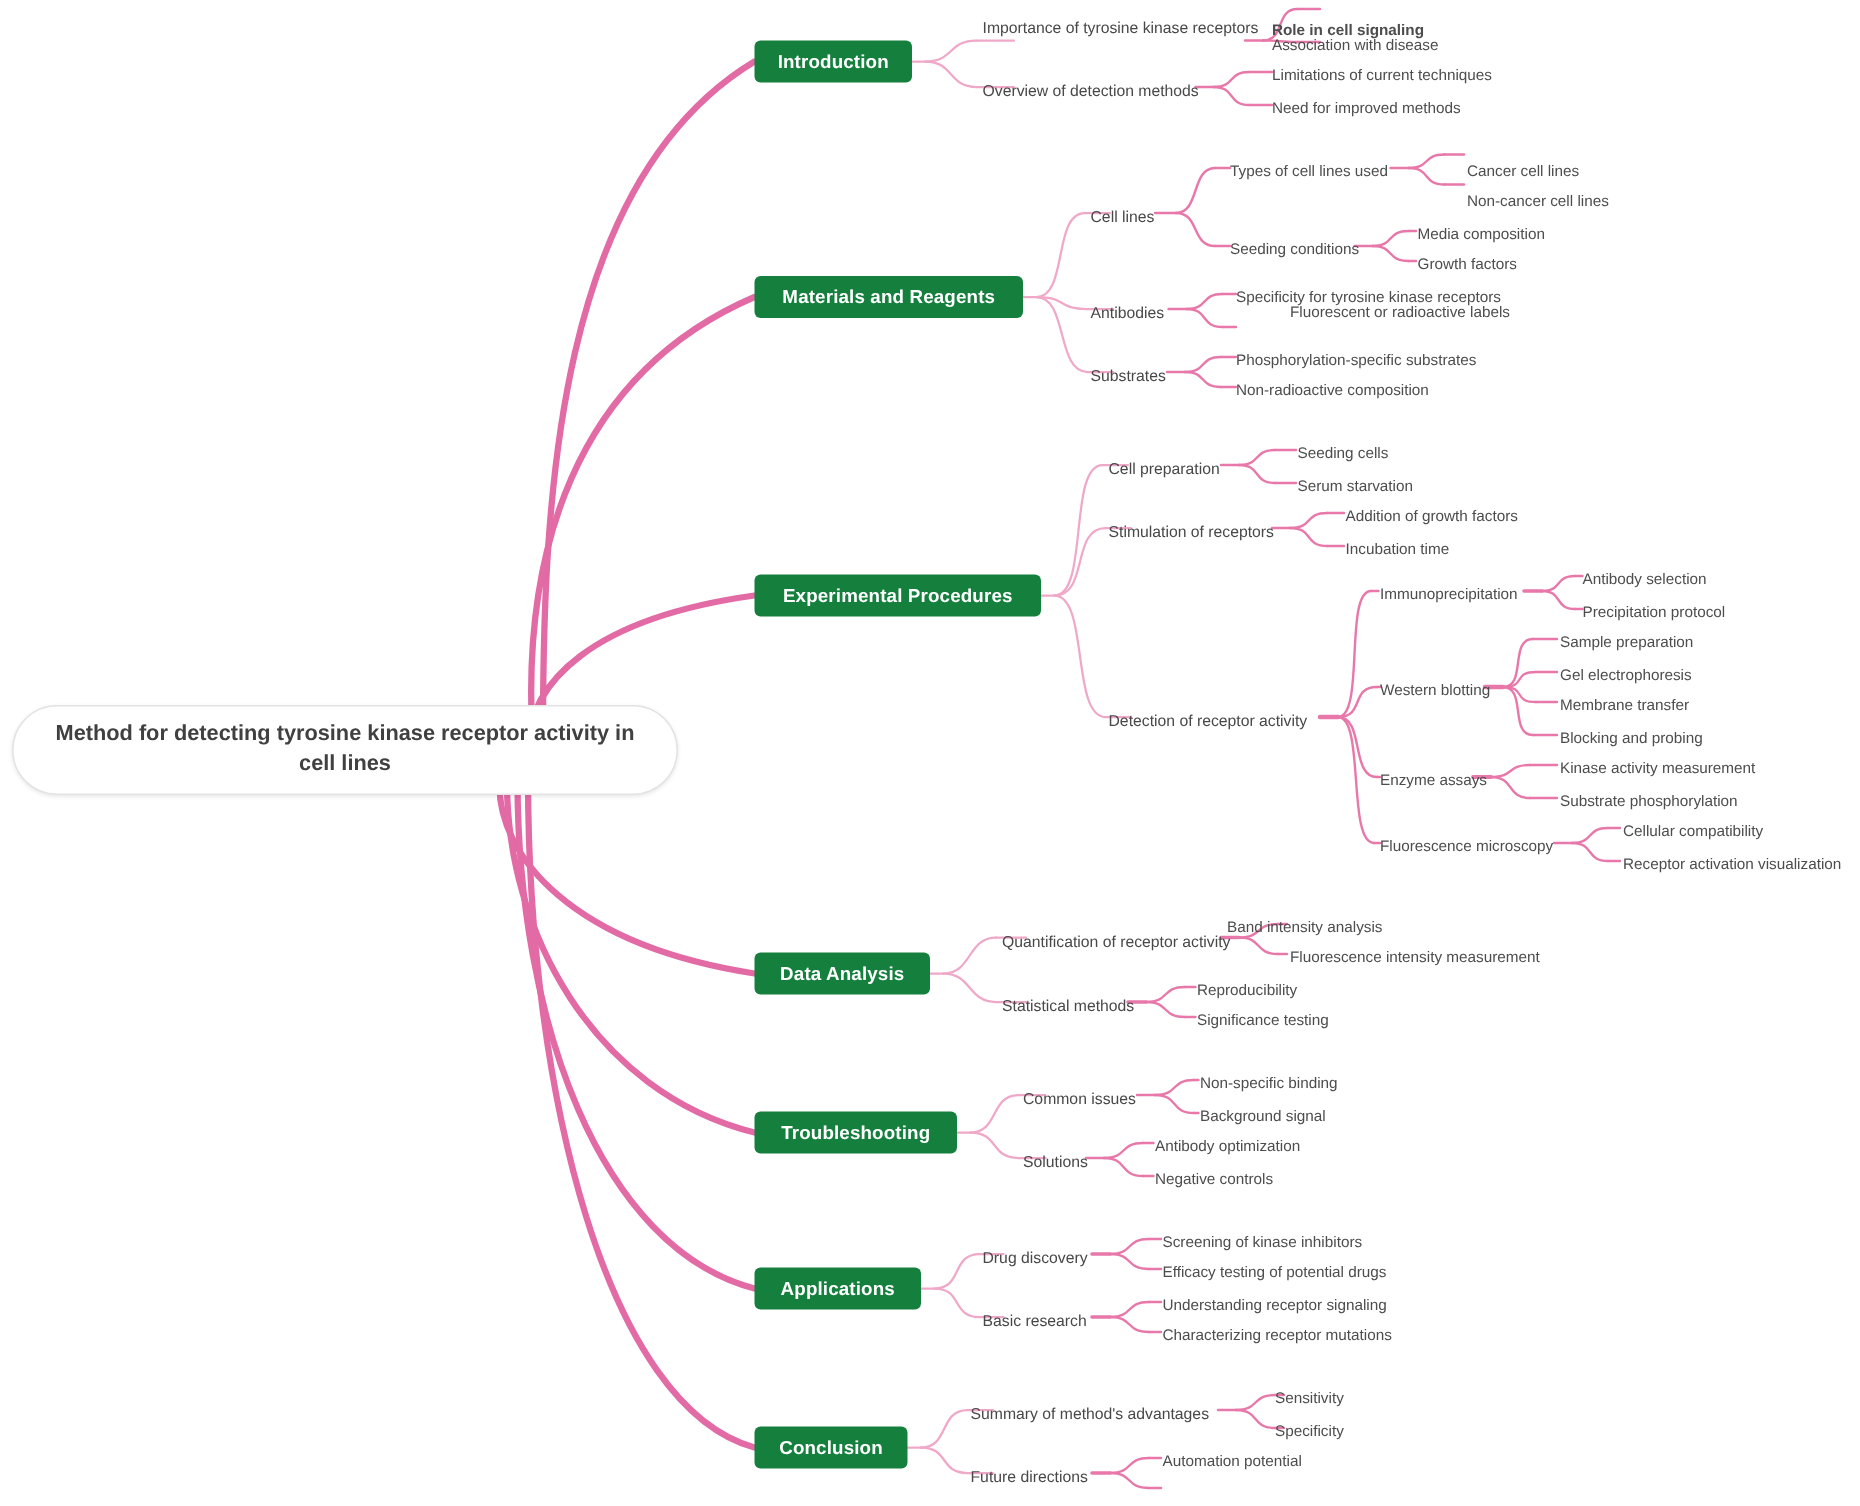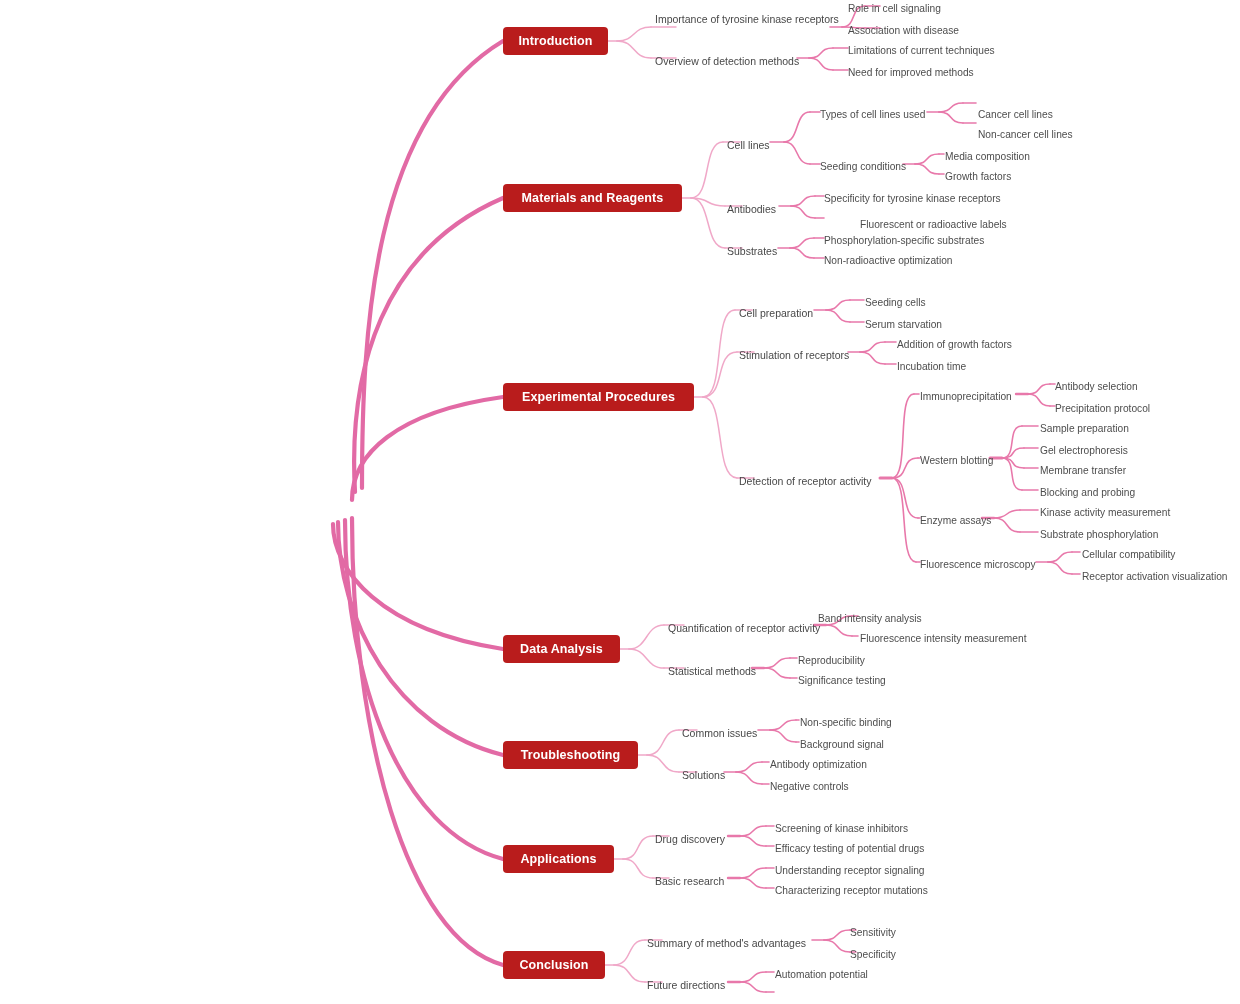--- a/index.html
+++ b/index.html
@@ -17,21 +17,21 @@
     display:flex;align-items:center;justify-content:center;
     text-align:center;z-index:5;
   }
   .root-label{
     font-size:14.5px;font-weight:bold;color:#404040;line-height:1.35;
     padding:0 26px;
   }
 
   
   .l1{
-    height:28px;background:#b91c1c;border-radius:4px;
+    height:28px;background:#15803d;border-radius:4px;
     display:flex;align-items:center;justify-content:center;
     z-index:4;
   }
   .l1 .lbl{
     color:#ffffff;font-size:12.5px;font-weight:bold;white-space:nowrap;
     padding:0 14px;letter-spacing:.1px;
   }
 
   
   .txt{
@@ -247,20 +247,23 @@
         <path d="M963,123 L976,123"></path>
 
       <path d="M903,164 L915,164"></path>
       <path d="M915,164 C930,164 924,154 939,154"></path>
         <path d="M939,154 L944,154"></path>
       <path d="M915,164 C930,164 924,174 939,174"></path>
         <path d="M939,174 L944,174"></path>
     </g>
   </svg>
 
+  <div class="node root">
+    <span class="root-label">Method for detecting tyrosine kinase receptor activity in cell lines</span>
+  </div>
 
   <div class="node l1" style="left: 503px; top: 27px; min-width: 105px; height: 28px;">
     <span class="lbl">Introduction</span>
   </div>
   <div class="node l1" style="left: 503px; top: 383px; min-width: 191px; height: 28px;">
     <span class="lbl">Experimental Procedures</span>
   </div>
   <div class="node l1" style="left: 503px; top: 184px; min-width: 179px; height: 28px;">
     <span class="lbl">Materials and Reagents</span>
   </div>
@@ -287,30 +290,30 @@
       <div class="txt l2" style="left: 739px; top: 350px;">Stimulation of receptors</div>
       <div class="txt l2" style="left: 739px; top: 476px;">Detection of receptor activity</div>
       <div class="txt l2" style="left: 668px; top: 623px;">Quantification of receptor activity</div>
       <div class="txt l2" style="left: 668px; top: 666px;">Statistical methods</div>
       <div class="txt l2" style="left: 682px; top: 728px;">Common issues</div>
       <div class="txt l2" style="left: 682px; top: 770px;">Solutions</div>
       <div class="txt l2" style="left: 655px; top: 834px;">Drug discovery</div>
       <div class="txt l2" style="left: 655px; top: 876px;">Basic research</div>
       <div class="txt l2" style="left: 647px; top: 938px;">Summary of method's advantages</div>
       <div class="txt l2" style="left: 647px; top: 980px;">Future directions</div>
-      <div class="txt l3" style="left: 848px; top: 4px;">Role in cell signaling</div>
+      <div class="txt l3" style="left: 848px; top: 16px; font-weight: bold;">Role in cell signaling</div>
       <div class="txt l3" style="left: 848px; top: 26px;">Association with disease</div>
       <div class="txt l3" style="left: 848px; top: 46px;">Limitations of current techniques</div>
       <div class="txt l3" style="left: 848px; top: 68px;">Need for improved methods</div>
       <div class="txt l3" style="left: 820px; top: 110px;">Types of cell lines used</div>
       <div class="txt l3" style="left: 820px; top: 162px;">Seeding conditions</div>
       <div class="txt l3" style="left: 824px; top: 194px;">Specificity for tyrosine kinase receptors</div>
-      <div class="txt l3" style="left: 824px; top: 220px; padding-left: 36px;">Fluorescent or radioactive labels</div>
+      <div class="txt l3" style="left: 824px; top: 204px; padding-left: 36px;">Fluorescent or radioactive labels</div>
       <div class="txt l3" style="left: 824px; top: 236px;">Phosphorylation-specific substrates</div>
-      <div class="txt l3" style="left: 824px; top: 256px;">Non-radioactive optimization</div>
+      <div class="txt l3" style="left: 824px; top: 256px;">Non-radioactive composition</div>
       <div class="txt l3" style="left: 865px; top: 298px;">Seeding cells</div>
       <div class="txt l3" style="left: 865px; top: 320px;">Serum starvation</div>
       <div class="txt l3" style="left: 897px; top: 340px;">Addition of growth factors</div>
       <div class="txt l3" style="left: 897px; top: 362px;">Incubation time</div>
       <div class="txt l3" style="left: 920px; top: 392px;">Immunoprecipitation</div>
       <div class="txt l3" style="left: 920px; top: 456px;">Western blotting</div>
       <div class="txt l3" style="left: 920px; top: 516px;">Enzyme assays</div>
       <div class="txt l3" style="left: 920px; top: 560px;">Fluorescence microscopy</div>
       <div class="txt l3" style="left: 818px; top: 614px;">Band intensity analysis</div>
       <div class="txt l3" style="left: 860px; top: 634px;">Fluorescence intensity measurement</div>

